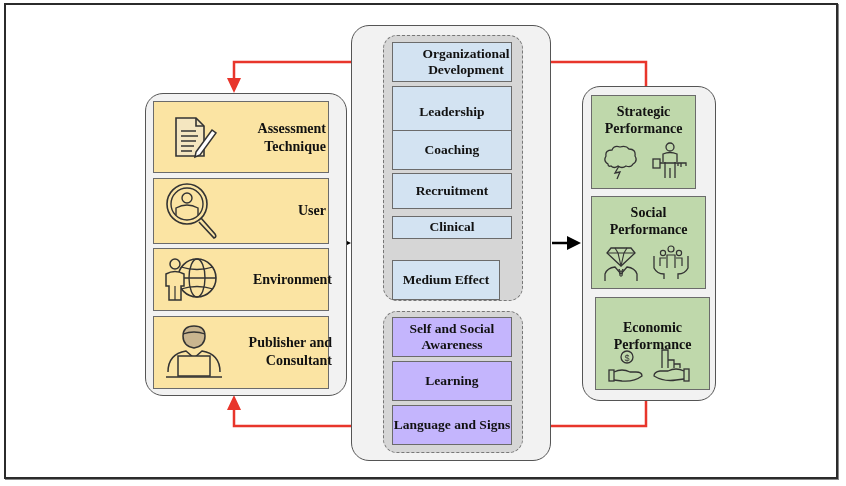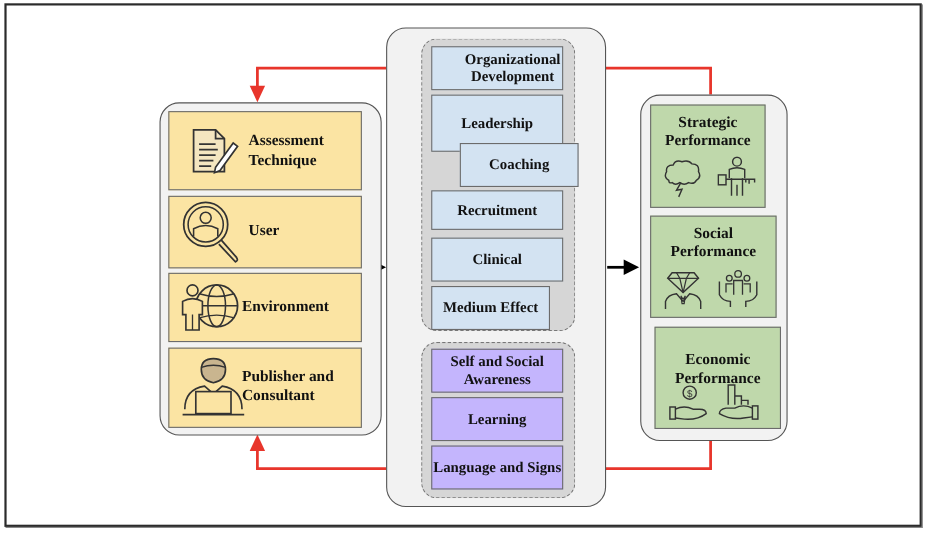--- a/index.html
+++ b/index.html
@@ -5,21 +5,21 @@
   html,body{margin:0;padding:0;background:#fff;}
   body{width:846px;height:486px;position:relative;overflow:hidden;font-family:"Liberation Serif",serif;}
   .frame{position:absolute;left:4px;top:3px;width:834px;height:476px;border:2px solid #2b2b2b;box-shadow:1px 1px 0 #888;box-sizing:border-box;}
   .panel{position:absolute;background:#f2f2f2;border:1.5px solid #555;border-radius:18px;box-sizing:border-box;}
   .card{position:absolute;box-sizing:border-box;border:1.5px solid #6b6b6b;display:flex;align-items:center;justify-content:center;text-align:center;font-weight:bold;color:#111;line-height:1.2;}
   .yellow{background:#fbe4a3;}
   .lblue{background:#d3e3f2;}
   .dblue{background:#c4b5fd;}
   .green{background:#bfd8ab;}
   .group{position:absolute;background:#d6d6d6;border:1.5px dashed #777;border-radius:14px;box-sizing:border-box;}
-  .ltext{position:absolute;font-size:14px;font-weight:bold;text-align:left;color:#111;line-height:1.25;}
+  .ltext{position:absolute;font-size:14px;font-weight:bold;text-align:right;color:#111;line-height:1.25;}
   .ctext{font-size:13.5px;}
   .gtitle{position:absolute;left:0;right:0;top:8px;font-size:14px;text-align:center;font-weight:bold;line-height:1.2;}
   svg.ov{position:absolute;left:0;top:0;pointer-events:none;}
   .icon{position:absolute;}
 </style>
 </head>
 <body>
 
 <div class="frame"></div>
 
@@ -107,23 +107,23 @@
   </svg>
 </div>
 <div class="ltext" style="left:220px;top:334px;width:112px;">Publisher and Consultant</div>
 
 <div class="panel" style="left:351px;top:25px;width:200px;height:436px;"></div>
 <div class="group" style="left:383px;top:35px;width:140px;height:266px;"></div>
 <div class="group" style="left:383px;top:311px;width:140px;height:142px;"></div>
 
 <div class="card lblue ctext" style="left:392px;top:42px;width:120px;height:40px;padding-left:28px;">Organizational Development</div>
 <div class="card lblue ctext" style="left:392px;top:86px;width:120px;height:52px;">Leadership</div>
-<div class="card lblue ctext" style="left:392px;top:130px;width:108px;height:40px;margin-left:26px;">Coaching</div>
+<div class="card lblue ctext" style="left:392px;top:130px;width:120px;height:40px;">Coaching</div>
 <div class="card lblue ctext" style="left:392px;top:173px;width:120px;height:36px;">Recruitment</div>
-<div class="card lblue ctext" style="left:392px;top:216px;width:120px;height:40px;">Clinical</div>
+<div class="card lblue ctext" style="left:392px;top:216px;width:120px;height:23px;">Clinical</div>
 <div class="card lblue ctext" style="left:392px;top:260px;width:108px;height:40px;">Medium Effect</div>
 
 <div class="card dblue ctext" style="left:392px;top:317px;width:120px;height:40px;">Self and Social Awareness</div>
 <div class="card dblue ctext" style="left:392px;top:361px;width:120px;height:40px;">Learning</div>
 <div class="card dblue ctext" style="left:392px;top:405px;width:120px;height:40px;">Language and Signs</div>
 
 <div class="panel" style="left:582px;top:86px;width:134px;height:315px;"></div>
 
 <div class="card green" style="left:591px;top:95px;width:105px;height:94px;align-items:flex-start;">
   <div class="gtitle">Strategic Performance</div>

